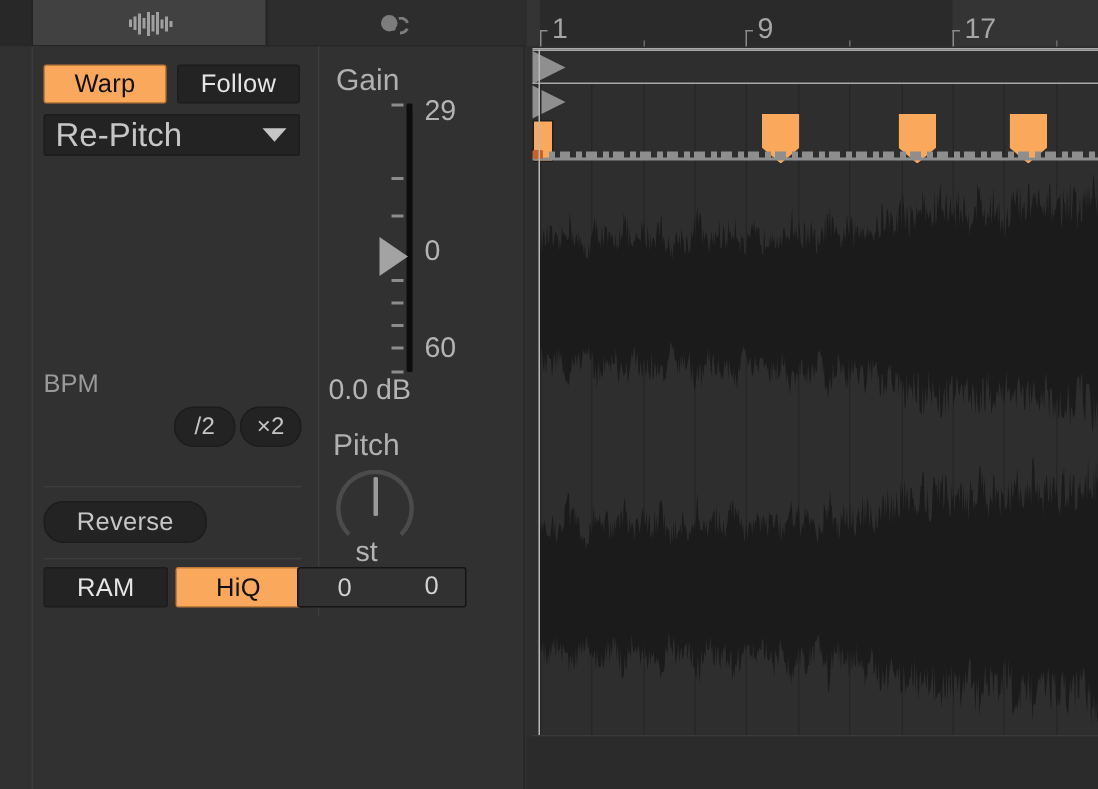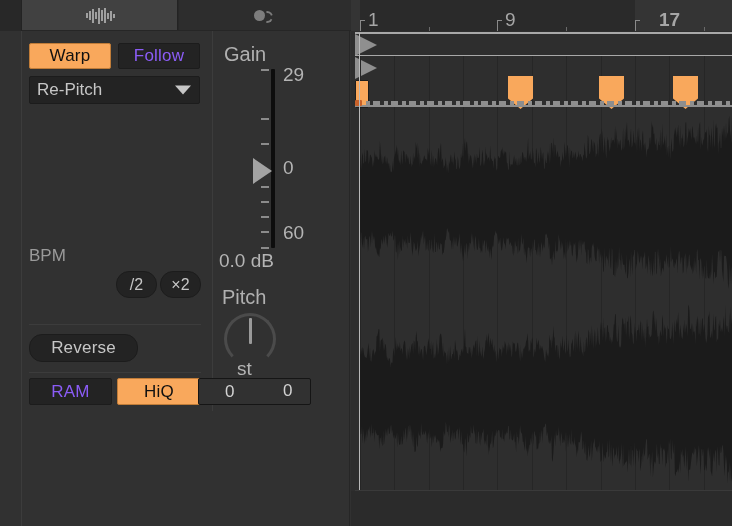--- a/index.html
+++ b/index.html
@@ -25,26 +25,26 @@
   .envicon .c2{position:absolute;left:7px;top:3px;width:12px;height:12px;border-radius:50%;
                border:2px dashed #7d7d7d;box-sizing:border-box;background:transparent;}
 
   
   .panel{position:absolute;left:0;top:31px;width:351px;height:495px;background:#313131;}
   .vdiv{position:absolute;width:1px;background:#3c3c3c;}
   .hdiv{position:absolute;height:1px;background:#3c3c3c;}
 
   .btn{position:absolute;box-sizing:border-box;display:flex;align-items:center;justify-content:center;
        font-size:17px;letter-spacing:.2px;cursor:default;}
-  .btn.rect{background:#232323;border:1px solid #1c1c1c;border-radius:2px;color:#8b5cf6;}
+  .btn.rect{background:#232323;border:1px solid #1c1c1c;border-radius:2px;color:#e5e5e5;}
   .btn.rect.on{background:#f9a85c;border-color:#c07c38;color:#101010;}
   .btn.pill{background:#232323;border:1px solid #1c1c1c;border-radius:13px;color:#c6c6c6;}
 
   .select{position:absolute;box-sizing:border-box;background:#232323;border:1px solid #1c1c1c;
-          border-radius:2px;color:#c6c6c6;font-size:17px;display:flex;align-items:center;
+          border-radius:2px;color:#c6c6c6;font-size:22px;display:flex;align-items:center;
           padding-left:7px;cursor:default;}
   .select .arrow{position:absolute;right:8px;top:50%;transform:translateY(-50%);
                  width:0;height:0;border-left:8px solid transparent;border-right:8px solid transparent;
                  border-top:9px solid #c6c6c6;}
 
   .lbl{position:absolute;color:#9a9a9a;font-size:17px;white-space:nowrap;}
   .val{position:absolute;box-sizing:border-box;background:#313131;border:1px solid #151515;
        border-radius:2px;color:#d2d2d2;font-size:17px;display:flex;align-items:center;
        justify-content:center;cursor:default;}
 
@@ -194,21 +194,21 @@
       <div class="ruler-tickS" style="left:78px;top:27px;height:4px;"></div>
 
       <div class="ruler-hat" style="left:146px;top:20px;width:5px;"></div>
       <div class="ruler-tickL" style="left:146px;top:20px;height:11px;"></div>
       <div class="ruler-num" style="left:154px;top:9px;">9</div>
 
       <div class="ruler-tickS" style="left:215px;top:27px;height:4px;"></div>
 
       <div class="ruler-hat" style="left:284px;top:20px;width:5px;"></div>
       <div class="ruler-tickL" style="left:284px;top:20px;height:11px;"></div>
-      <div class="ruler-num" style="left:308px;top:9px;font-weight:bold;">17</div>
+      <div class="ruler-num" style="left:292px;top:9px;">17</div>
 
       <div class="ruler-tickS" style="left:353px;top:27px;height:4px;"></div>
     </div>
 
     <div class="hline" style="left:4px;top:32px;width:377px;"></div>
 
     <div class="hline" style="left:4px;top:33px;width:377px;"></div>
     <div class="loopbrace" style="left:4px;top:34px;"></div>
     <div class="hline" style="left:4px;top:55px;width:377px;"></div>
     <div class="loopbrace" style="left:4px;top:57px;"></div>

